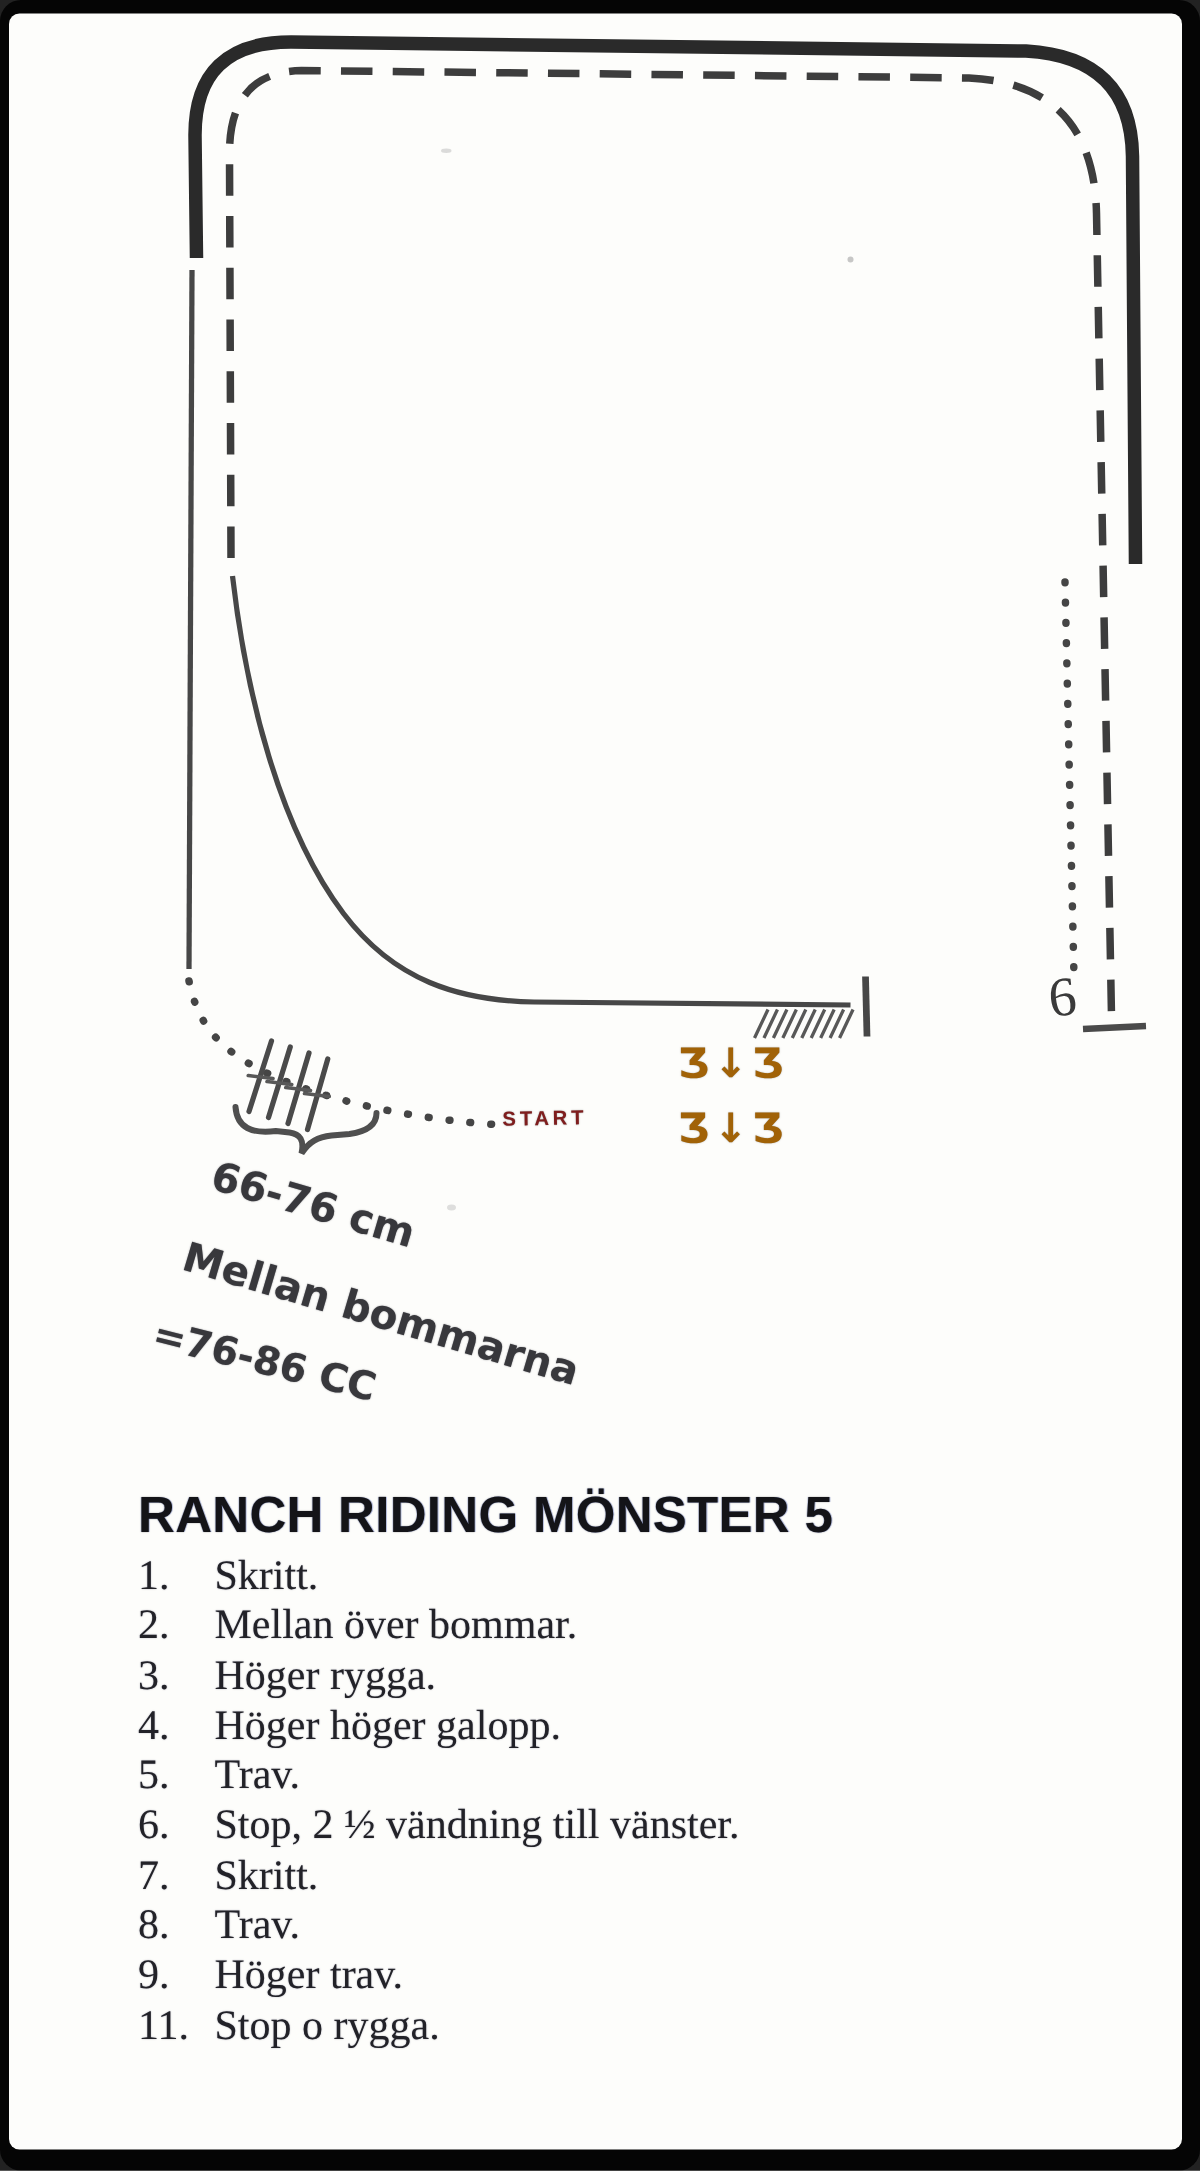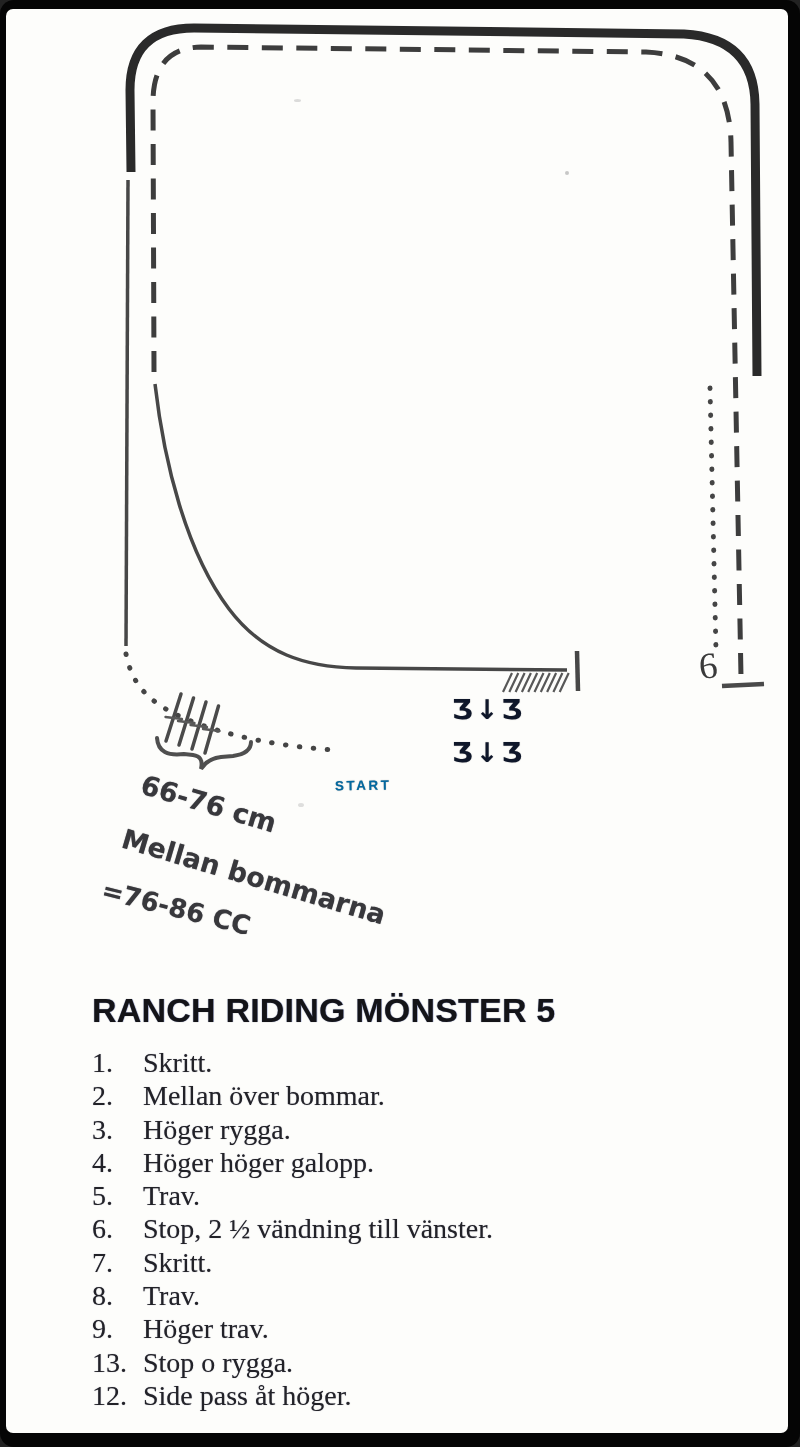--- a/index.html
+++ b/index.html
@@ -3,40 +3,40 @@
 <meta charset="utf-8">
 <style>
   html,body{margin:0;padding:0;background:#222;}
   .screen{position:relative;width:800px;height:1447px;background:#050505;border-radius:14px;overflow:hidden;
           font-family:"Liberation Sans",sans-serif;}
   .page{position:absolute;top:9px;left:6px;right:12px;bottom:14px;background:#fdfdfb;border-radius:7px;}
   
   .diagram{position:absolute;left:-6px;top:-9px;width:800px;height:960px;}
   .diagram svg{position:absolute;left:0;top:0;}
   .lbl{position:absolute;white-space:nowrap;}
-  .start-lbl{left:335px;top:778px;font-size:13.5px;font-weight:700;letter-spacing:2.5px;color:#0369a1;
+  .start-lbl{left:335px;top:738px;font-size:13.5px;font-weight:700;letter-spacing:2.5px;color:#7f1d1d;
              transform:rotate(-1deg);text-shadow:0 0 1px rgba(60,60,60,.55);}
   .marker6{left:699px;top:644px;font-family:"Liberation Serif",serif;font-size:37px;color:#3a3a3a;
            transform:rotate(-6deg);}
   .gait-row{left:452px;font-family:"DejaVu Sans",sans-serif;font-size:27px;font-weight:700;
-            letter-spacing:3px;color:#0f172a;text-shadow:0 0 1px rgba(80,80,80,.5);}
+            letter-spacing:3px;color:#a16207;text-shadow:0 0 1px rgba(80,80,80,.5);}
   .gait-row.r1{top:694px;}
   .gait-row.r2{top:737px;}
   .hand{font-family:"DejaVu Sans",sans-serif;font-weight:700;color:#38383c;transform-origin:0 0;
         text-shadow:0 0 1px rgba(50,50,60,.6);}
   .dim1{left:146px;top:769px;font-size:27px;transform:rotate(16.5deg);}
   .dim2{left:127px;top:823px;font-size:27px;transform:rotate(16.5deg);}
   .dim3{left:106px;top:875px;font-size:26px;transform:rotate(14deg);}
   .speck{position:absolute;background:#b9b9b9;border-radius:50%;}
   .sp1{left:565px;top:171px;width:4px;height:4px;opacity:.8;}
   .sp2{left:294px;top:99px;width:7px;height:3px;opacity:.5;}
   .sp3{left:298px;top:803px;width:6px;height:4px;opacity:.45;}
   
   .content{position:absolute;left:86px;top:982px;width:660px;color:#222228;}
-  .title{margin:0 0 16px 0;font-size:34px;font-weight:700;letter-spacing:0.2px;color:#141418;
+  .title{margin:0 0 4px 0;font-size:34px;font-weight:700;letter-spacing:0.2px;color:#141418;
          text-shadow:0.7px 0 0 rgba(50,80,200,.25), -0.5px 0 0 rgba(50,80,200,.18), 0 0 1px rgba(20,20,20,.5);}
   .plist{margin:0;padding:0;list-style:none;font-family:"Liberation Serif",serif;font-size:28px;
          text-shadow:0 0 1px rgba(40,40,70,.45);}
   .plist li{display:flex;line-height:33.3px;}
   .plist .num{width:51px;flex:0 0 51px;}
   .plist .txt{flex:1;}
 </style>
 </head>
 <body>
 
@@ -116,24 +116,20 @@
           </li>
         <li>
             <span class="num">8.</span>
             <span class="txt">Trav.</span>
           </li>
         <li>
             <span class="num">9.</span>
             <span class="txt">Höger trav.</span>
           </li>
         <li>
-            <span class="num">13.</span>
+            <span class="num">11.</span>
             <span class="txt">Stop o rygga.</span>
-          </li>
-        <li>
-            <span class="num">12.</span>
-            <span class="txt">Side pass åt höger.</span>
           </li>
       </ol>
     </div>
 
   </div>
 </div>
 
 </body></html>

